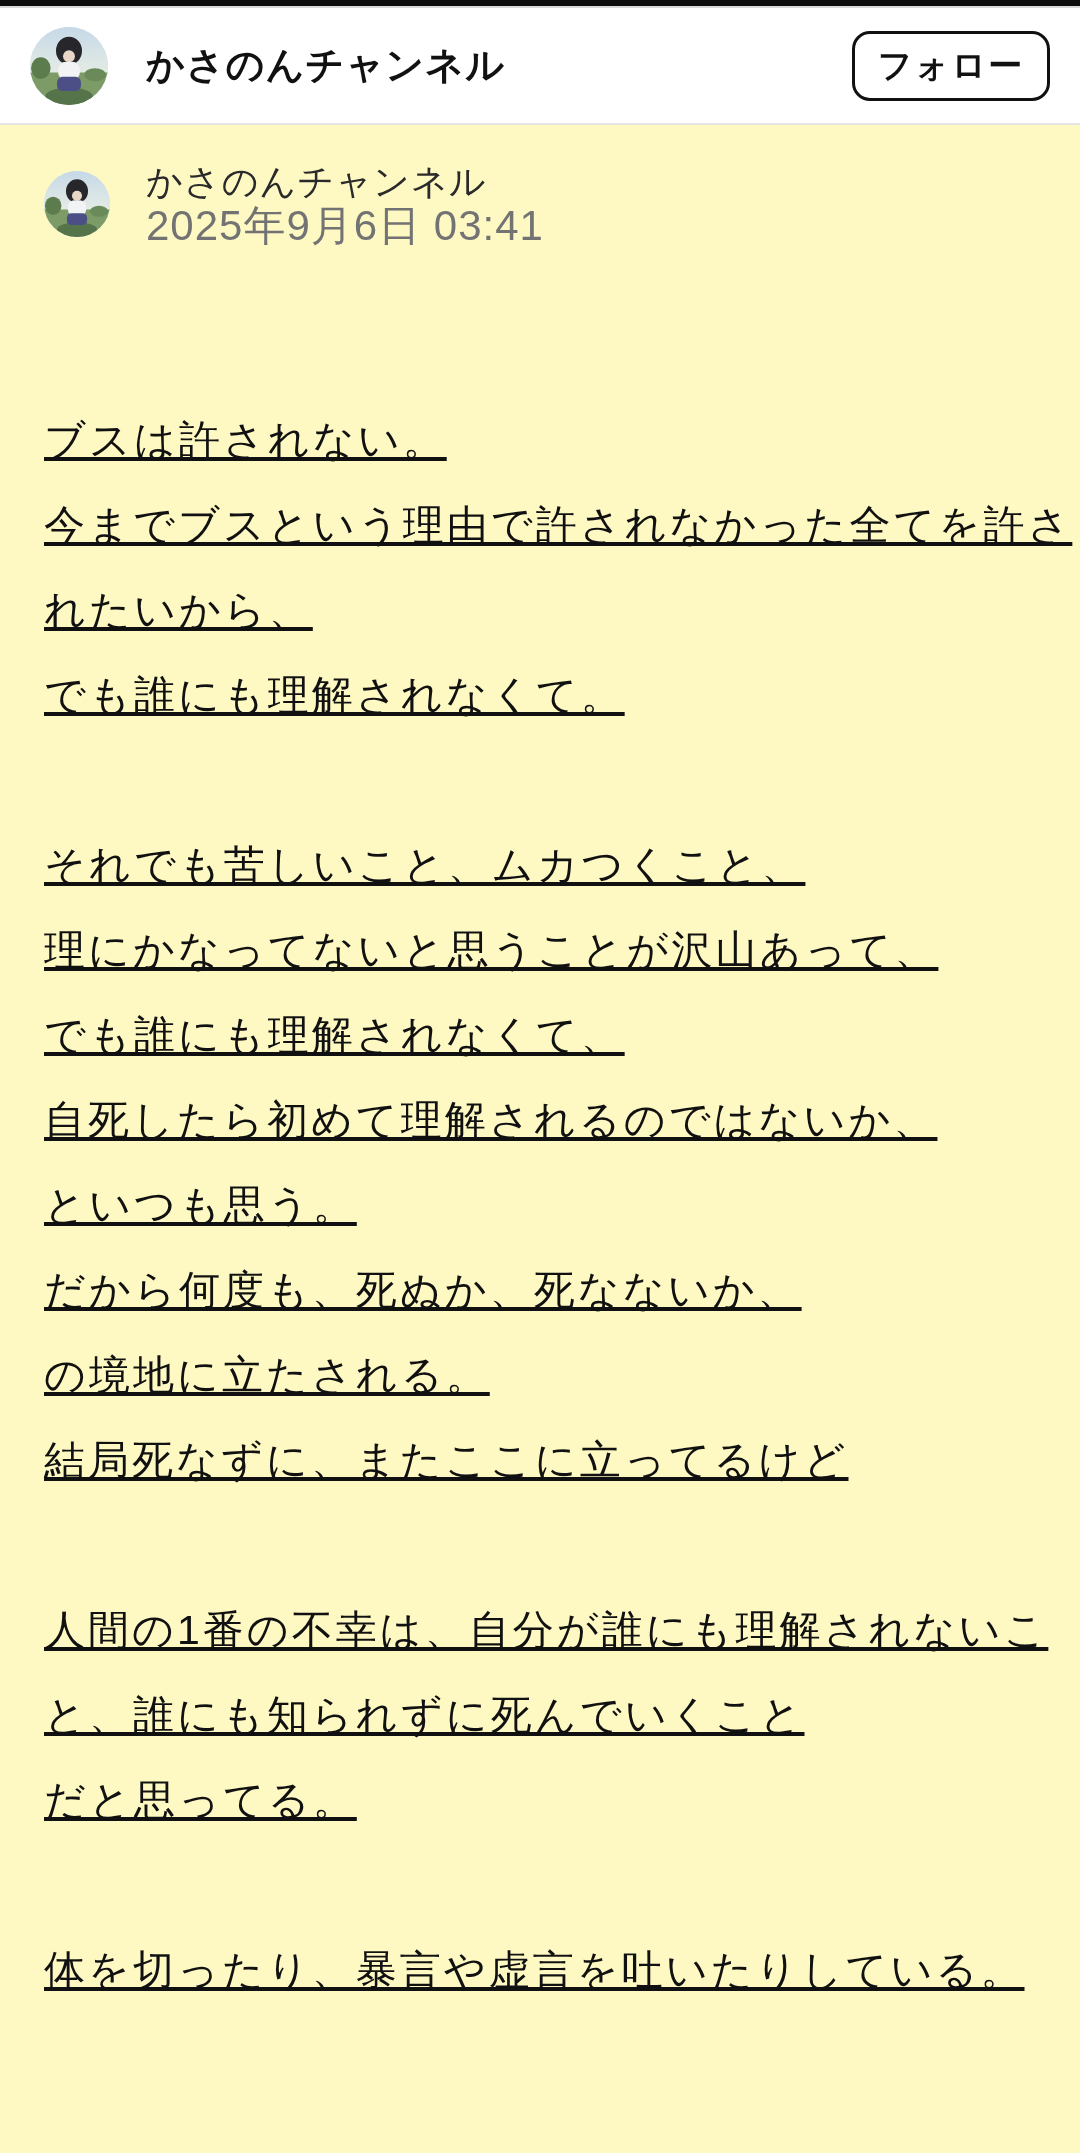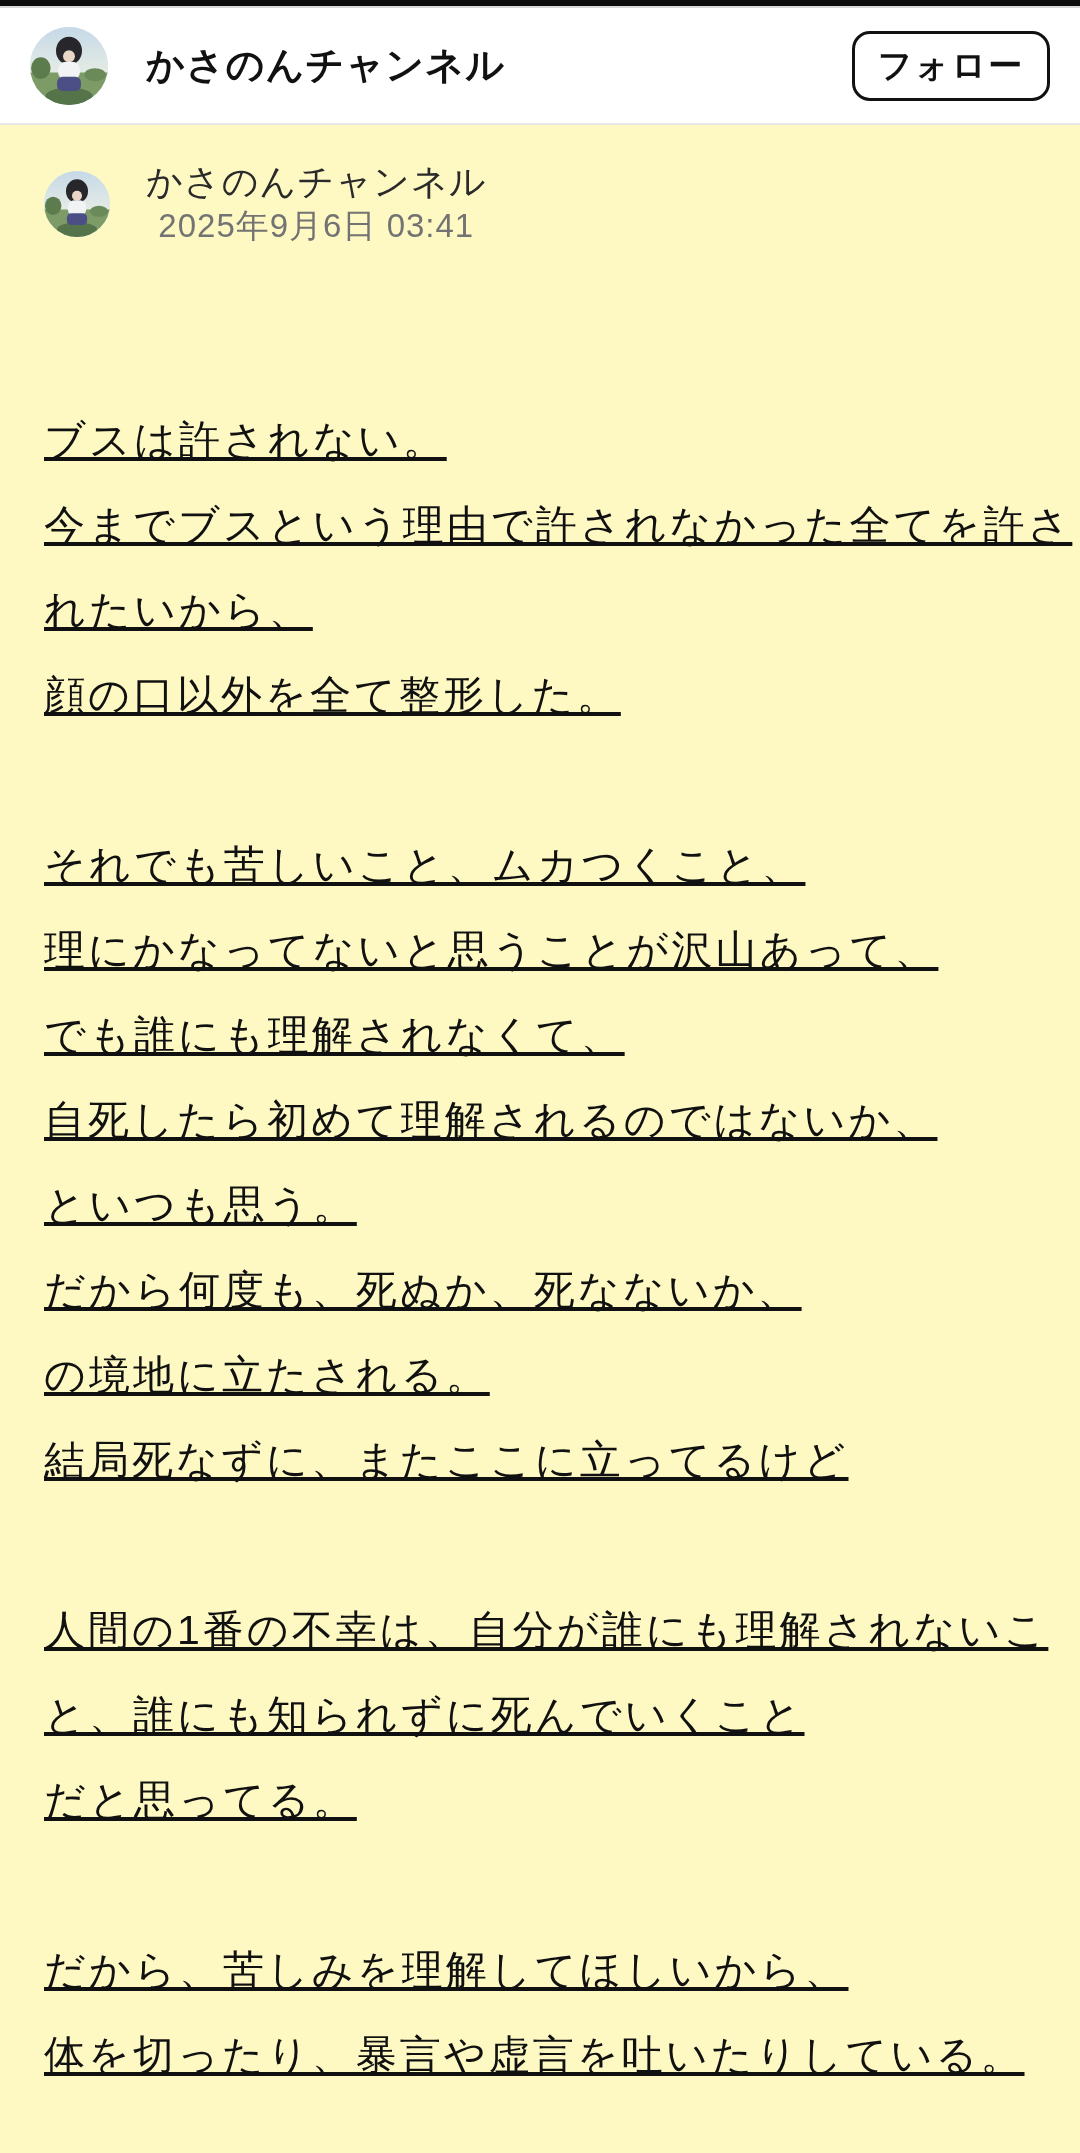--- a/index.html
+++ b/index.html
@@ -81,21 +81,21 @@
     flex-direction: column;
     justify-content: center;
   }
   .author {
     font-size: 36px;
     color: #2a2a2a;
     line-height: 45px;
     letter-spacing: 1px;
   }
   .timestamp {
-    font-size: 33px;
+    font-size: 42px;
     color: #737373;
     line-height: 44px;
     letter-spacing: 1px;
     text-align: center;
   }
   .post-body {
     margin-top: 150px;
   }
   .body-line {
     font-size: 41px;
@@ -162,33 +162,32 @@
       <div class="meta-col">
         <div class="author">かさのんチャンネル</div>
         <div class="timestamp">2025年9月6日 03:41</div>
       </div>
     </div>
 
     <div class="post-body">
         <div class="body-line">ブスは許されない。</div>
         <div class="body-line">今までブスという理由で許されなかった全てを許さ</div>
         <div class="body-line">れたいから、</div>
-        <div class="body-line">顔の口以外を全て整形した。</div>
+        <div class="body-line">でも誰にも理解されなくて。</div>
         <div class="body-line"></div>
         <div class="body-line">それでも苦しいこと、ムカつくこと、</div>
         <div class="body-line">理にかなってないと思うことが沢山あって、</div>
         <div class="body-line">でも誰にも理解されなくて、</div>
         <div class="body-line">自死したら初めて理解されるのではないか、</div>
         <div class="body-line">といつも思う。</div>
         <div class="body-line">だから何度も、死ぬか、死なないか、</div>
         <div class="body-line">の境地に立たされる。</div>
         <div class="body-line">結局死なずに、またここに立ってるけど</div>
         <div class="body-line"></div>
         <div class="body-line">人間の1番の不幸は、自分が誰にも理解されないこ</div>
         <div class="body-line">と、誰にも知られずに死んでいくこと</div>
         <div class="body-line">だと思ってる。</div>
         <div class="body-line"></div>
-        <div class="body-line">だから、苦しみを理解してほしいから、</div>
         <div class="body-line">体を切ったり、暴言や虚言を吐いたりしている。</div>
       </div>
   </div>
 
 </div>
 
 </body></html>

